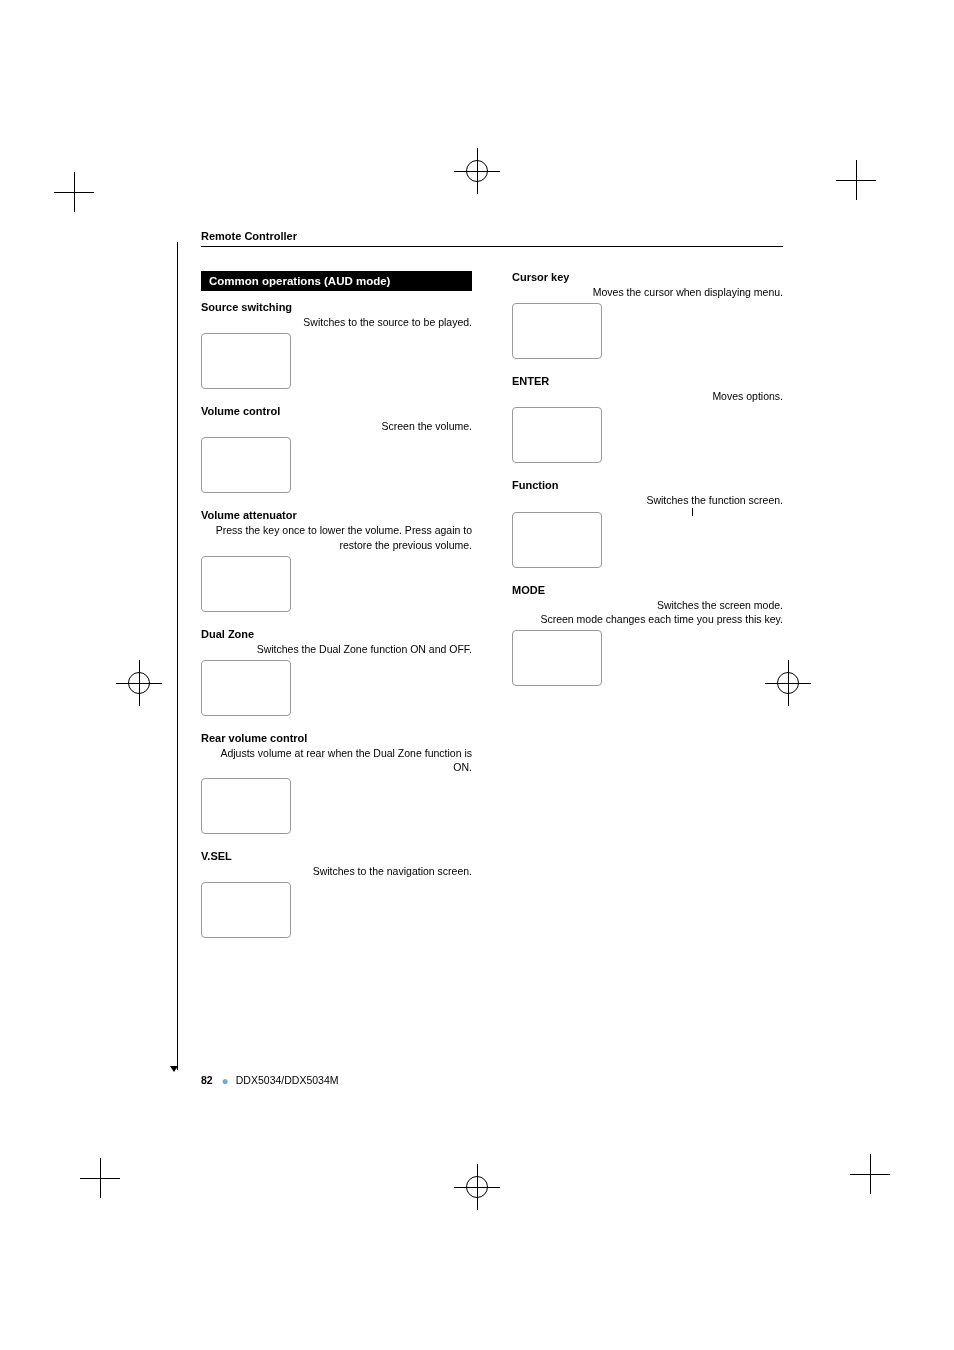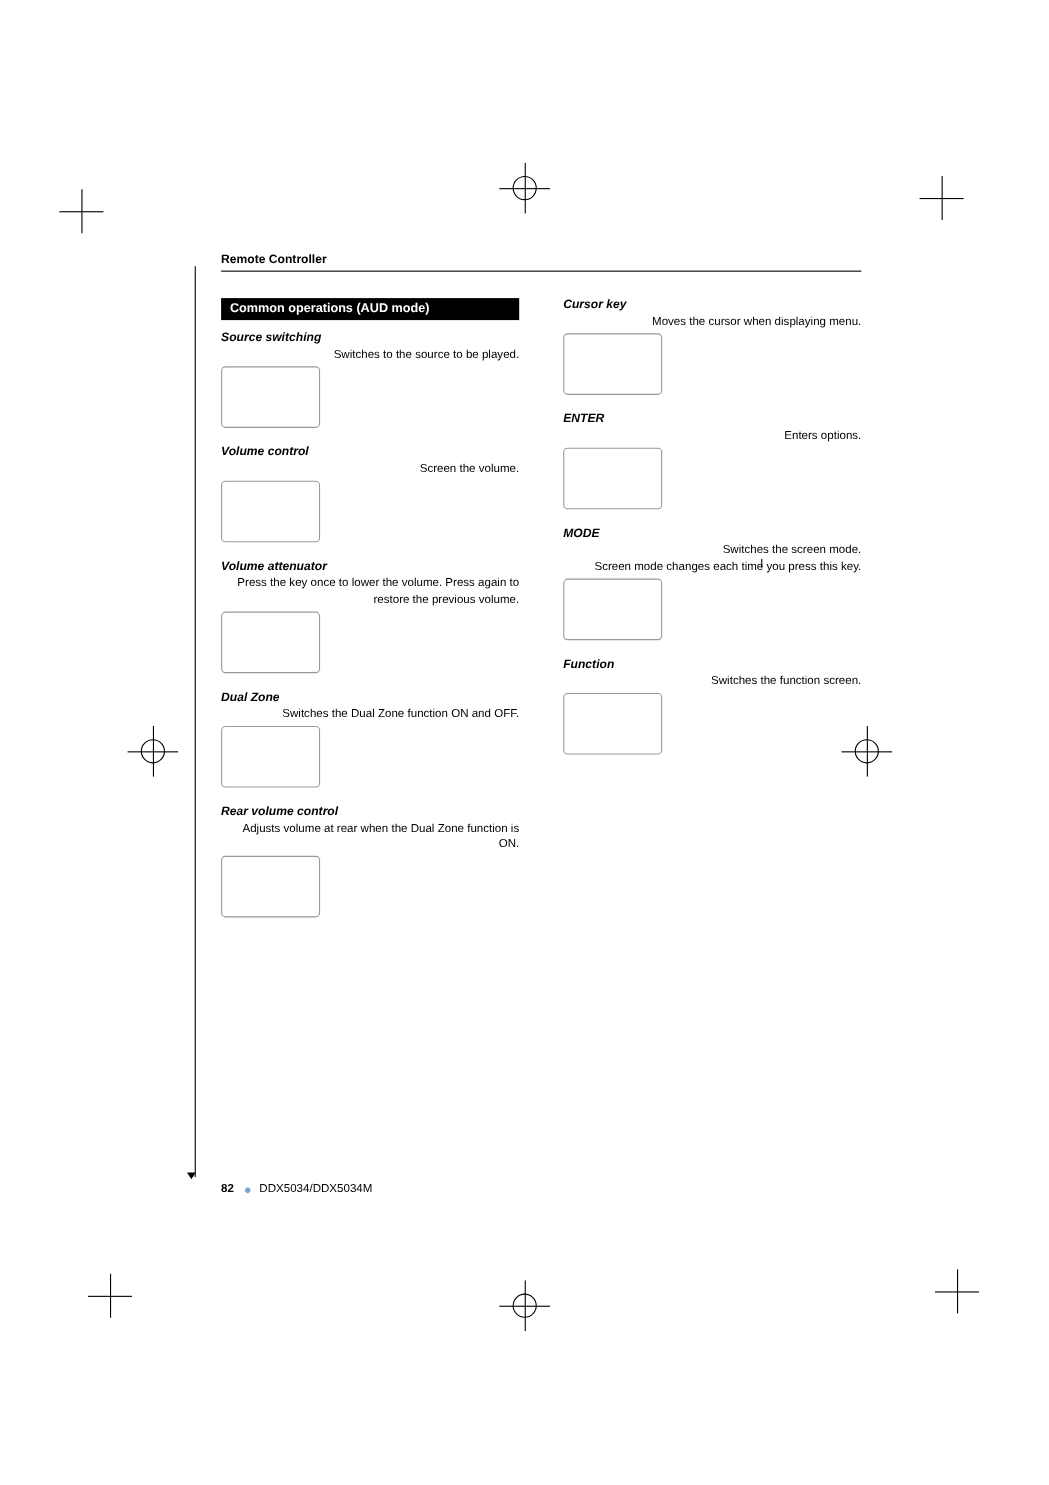--- a/index.html
+++ b/index.html
@@ -49,21 +49,21 @@
   .band {
     background: #000;
     color: #fff;
     font-weight: 700;
     font-size: 11.5px;
     padding: 4px 8px;
     margin-bottom: 10px;
   }
 
   .item { margin-bottom: 16px; }
-  .item-title { font-weight: 700; font-size: 11px; margin-bottom: 2px; font-style: italic; }
+  .item-title { font-weight: 700; font-size: 11px; margin-bottom: 2px; }
   .item-text  { font-size: 10.5px; line-height: 1.35; text-align: right; }
 
   .fig {
     margin-top: 4px;
     width: 90px;
     height: 56px;
     border: 1px solid #999;
     border-radius: 4px;
     display: flex;
     align-items: center;
@@ -172,48 +172,53 @@
           <div class="item-text">Switches the Dual Zone function ON and OFF.</div>
           <div class="fig"></div>
         </div>
 
         <div class="item">
           <div class="item-title">Rear volume control</div>
           <div class="item-text">Adjusts volume at rear when the Dual Zone function is ON.</div>
           <div class="fig"></div>
         </div>
 
+        <div class="item">
+          <div class="item-title">V.SEL</div>
+          <div class="item-text">Switches to the navigation screen.</div>
+          <div class="fig"></div>
+        </div>
 
       </div>
 
       <div class="col">
 
         <div class="item">
           <div class="item-title">Cursor key</div>
           <div class="item-text">Moves the cursor when displaying menu.</div>
           <div class="fig"></div>
         </div>
 
         <div class="item">
           <div class="item-title">ENTER</div>
-          <div class="item-text">Enters options.</div>
-          <div class="fig"></div>
-        </div>
-
+          <div class="item-text">Moves options.</div>
+          <div class="fig"></div>
+        </div>
+
+
+        <div class="item">
+          <div class="item-title">Function</div>
+          <div class="item-text">Switches the function screen.</div>
+          <div class="fig"></div>
+        </div>
 
         <div class="item">
           <div class="item-title">MODE</div>
           <div class="item-text" style="white-space:pre-line">Switches the screen mode.
 Screen mode changes each time you press this key.</div>
-          <div class="fig"></div>
-        </div>
-
-        <div class="item">
-          <div class="item-title">Function</div>
-          <div class="item-text">Switches the function screen.</div>
           <div class="fig"></div>
         </div>
 
       </div>
     </div>
 
     <div class="tick t1"></div>
 
     <div class="footer">
       <span class="pg">82</span>

